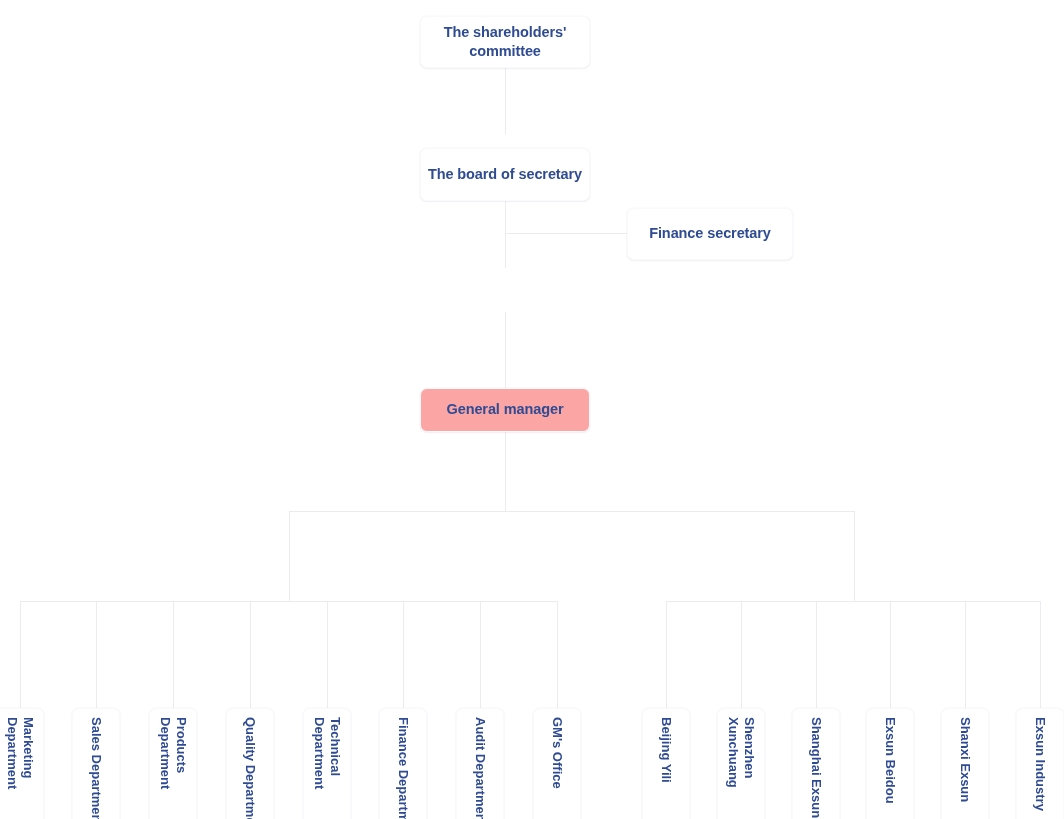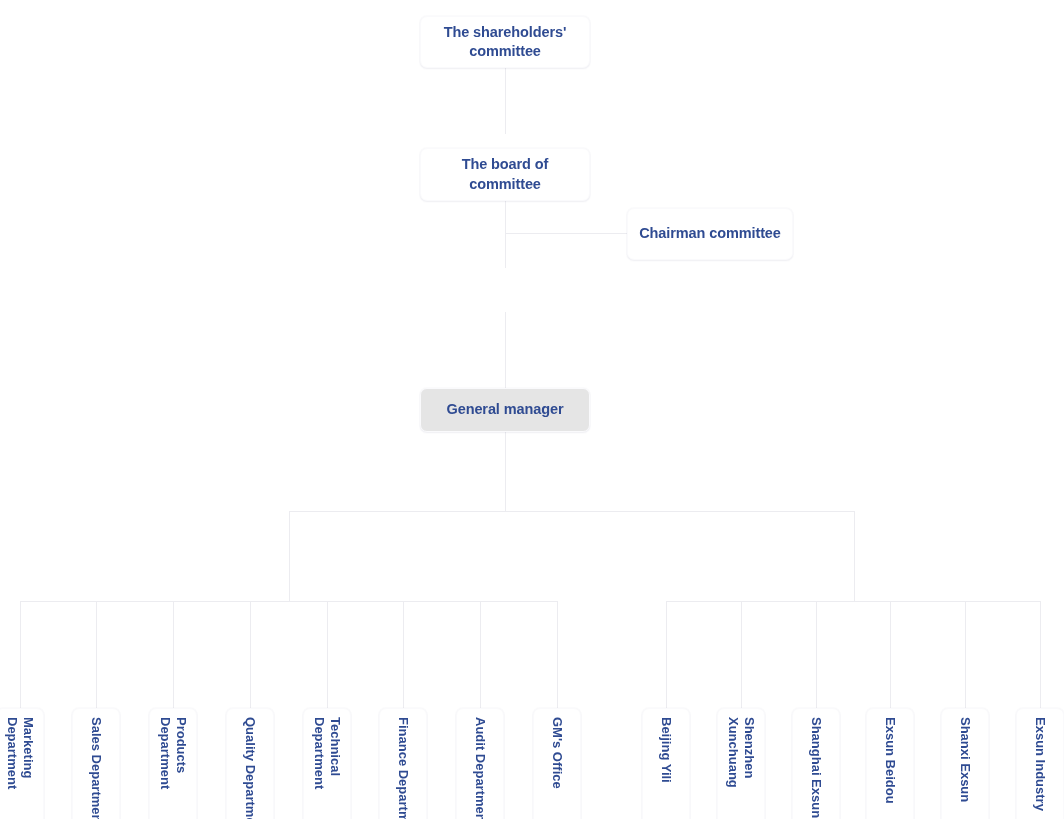--- a/index.html
+++ b/index.html
@@ -104,29 +104,29 @@
   <div class="line v" style="left: 816px; top: 577px; height: 107px; background: rgb(236, 236, 240);"></div>
   <div class="line v" style="left: 890px; top: 577px; height: 107px; background: rgb(236, 236, 240);"></div>
   <div class="line v" style="left: 965px; top: 577px; height: 107px; background: rgb(236, 236, 240);"></div>
   <div class="line v" style="left: 1040px; top: 577px; height: 107px; background: rgb(236, 236, 240);"></div>
 
   <div class="node top" style="left: 420px; top: -8px; width: 170px; height: 52px; color: rgb(47, 75, 146); background: rgb(255, 255, 255);">
     <span>The shareholders' committee</span>
   </div>
 
   <div class="node top" style="left: 420px; top: 124px; width: 170px; height: 53px; color: rgb(47, 75, 146); background: rgb(255, 255, 255);">
-    <span>The board of committee</span>
+    <span>The board of secretary</span>
   </div>
 
   <div class="node top" style="left: 627px; top: 184px; width: 166px; height: 52px; color: rgb(47, 75, 146); background: rgb(255, 255, 255);">
-    <span>Chairman committee</span>
+    <span>Finance secretary</span>
   </div>
 
 
-  <div class="node top" style="left: 420px; top: 364px; width: 170px; height: 44px; color: rgb(47, 75, 146); background: #e5e5e5;">
+  <div class="node top" style="left: 420px; top: 364px; width: 170px; height: 44px; color: rgb(47, 75, 146); background: #fca5a5;">
     <span>General manager</span>
   </div>
 
   <div class="node leaf" style="left: -4px; top: 684px; width: 48px; height: 135px; color: rgb(47, 75, 146); background: rgb(255, 255, 255);">
     <span class="vtxt">Marketing Department</span>
   </div>
   <div class="node leaf" style="left: 72px; top: 684px; width: 48px; height: 135px; color: rgb(47, 75, 146); background: rgb(255, 255, 255);">
     <span class="vtxt">Sales Department</span>
   </div>
   <div class="node leaf" style="left: 149px; top: 684px; width: 48px; height: 135px; color: rgb(47, 75, 146); background: rgb(255, 255, 255);">

